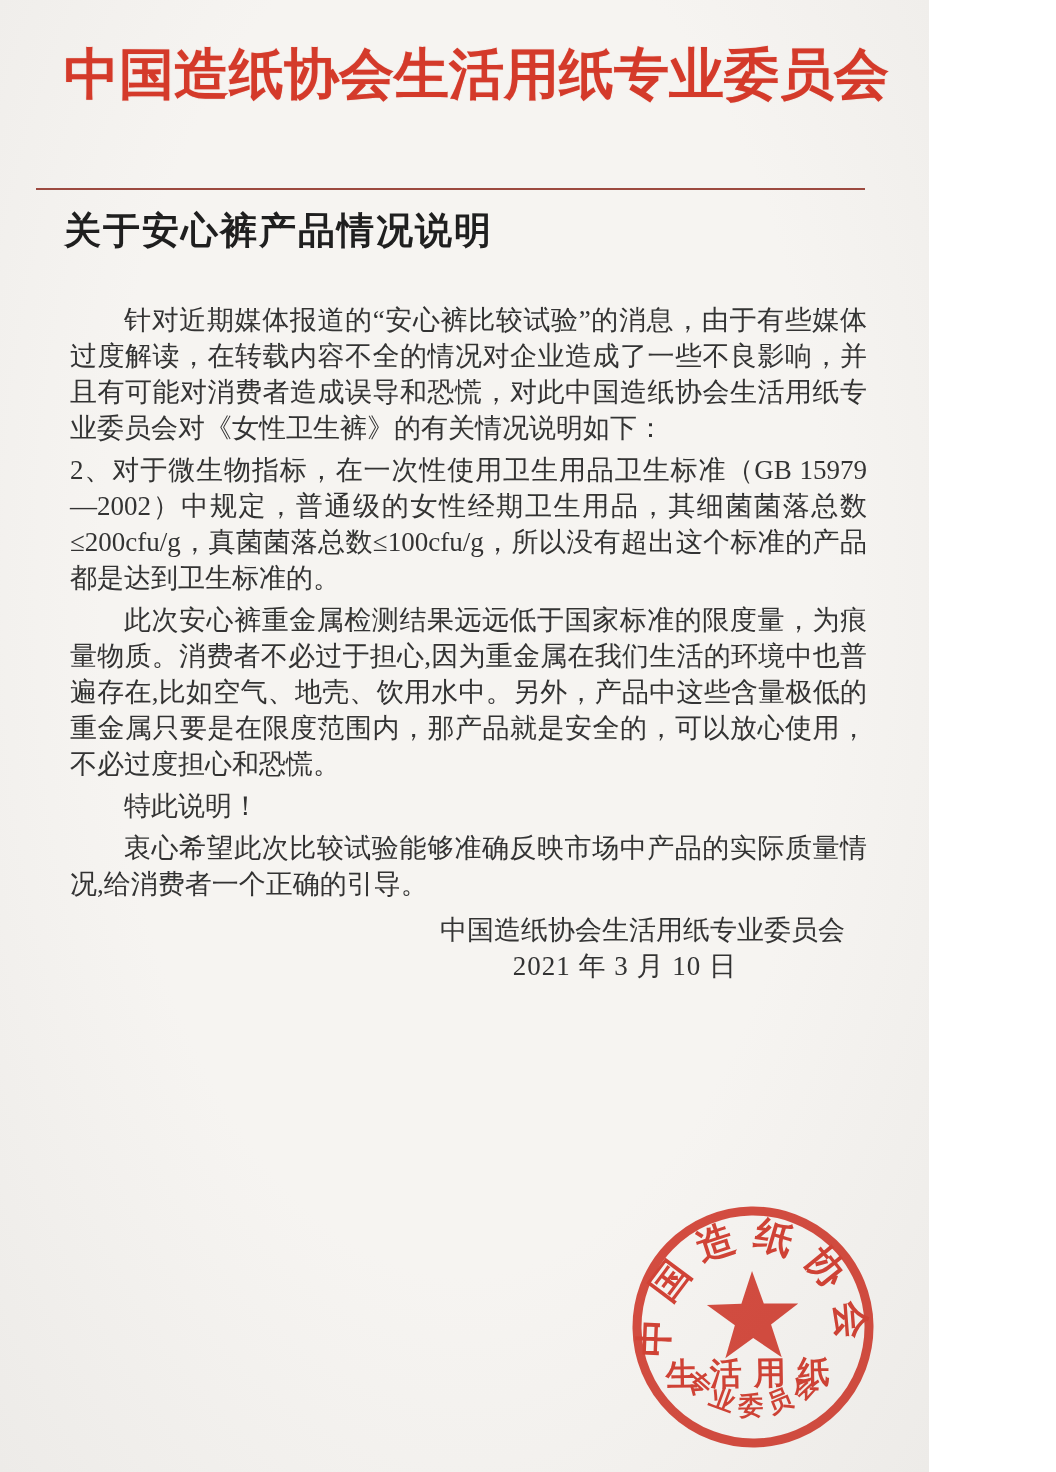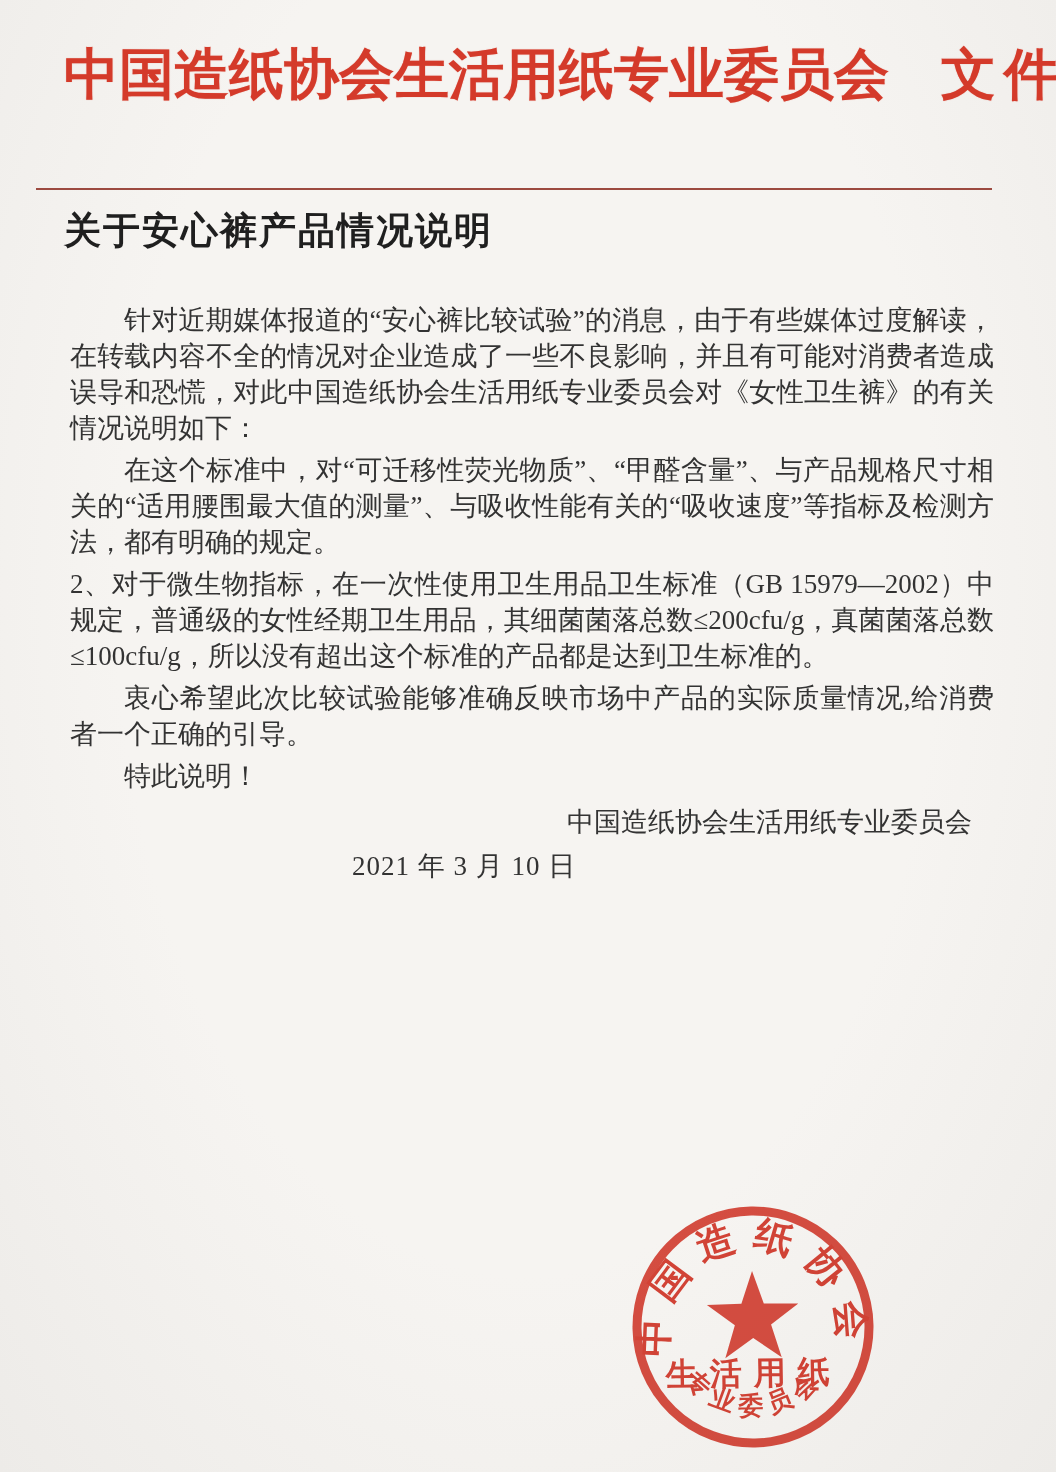--- a/index.html
+++ b/index.html
@@ -1,18 +1,18 @@
 <!DOCTYPE html>
 <html><head>
 <meta charset="utf-8">
 <style>
   html,body{margin:0;padding:0;}
   body{width:1056px;height:1472px;overflow:hidden;
        font-family:"Liberation Serif","DejaVu Serif",serif;}
-  .page{position:relative;width:1056px;height:1472px;
+  .page{position:relative;width:929px;height:1472px;
         background:radial-gradient(ellipse at 50% 40%, #f6f4f1 55%, #edebe8 100%);
         color:#313131;overflow:hidden;}
   .doc{position:relative;padding:26px 56px 0 64px;}
 
   .masthead{display:flex;align-items:baseline;justify-content:flex-start;
             padding:12px 0 0 0;white-space:nowrap;}
   .masthead .org{font-size:55px;font-weight:bold;color:#d43a2a;
                  letter-spacing:0px;text-shadow:0 0 1px rgba(212,58,42,.45);}
   .masthead .doctype{font-size:55px;font-weight:bold;color:#d43a2a;
                      margin-left:52px;letter-spacing:8px;
@@ -26,21 +26,21 @@
 
   .body-block{margin-top:46px;font-size:27px;line-height:36px;
               text-align:justify;color:#333;}
   .body-block p{margin:6px;}
   .ind{text-indent:2em;}
   .mt8{margin-top:8px;} .mt16{margin-top:16px;} .mt24{margin-top:24px;}
   .mt30{margin-top:30px;} .mt36{margin-top:36px;}
 
   .sig-block{margin-top:10px;font-size:27px;line-height:36px;color:#333;}
   .sig-org{text-align:right;padding-right:28px;}
-  .sig-date{text-align:center;padding-right:136px;margin-top:8px;letter-spacing:1px;}
+  .sig-date{text-align:right;padding-right:136px;margin-top:0;letter-spacing:1px;}
 
   .seal{position:absolute;left:625px;top:1199px;width:256px;height:256px;
         mix-blend-mode:multiply;opacity:.93;transform:rotate(-1deg);}
   .seal svg{display:block;}
 </style>
 </head>
 <body>
 
 <div class="page">
   <div class="doc">
@@ -49,24 +49,24 @@
       <span class="org">中国造纸协会生活用纸专业委员会</span>
       <span class="doctype">文件</span>
     </div>
 
     <div class="rule"></div>
 
     <div class="title">关于安心裤产品情况说明</div>
 
     <div class="body-block">
       <p class="ind">针对近期媒体报道的“安心裤比较试验”的消息，由于有些媒体过度解读，在转载内容不全的情况对企业造成了一些不良影响，并且有可能对消费者造成误导和恐慌，对此中国造纸协会生活用纸专业委员会对《女性卫生裤》的有关情况说明如下：</p>
-      <p class="ind mt8">在这个标准中，对“可迁移性荧光物质”、“甲醛含量”、与产品规格尺寸相关的“适用腰围最大值的测量”、与吸收性能有关的“吸收速度”等指标及检测方法，都有明确的规定。</p>
       <p class="mt24">2、对于微生物指标，在一次性使用卫生用品卫生标准（GB 15979—2002）中规定，普通级的女性经期卫生用品，其细菌菌落总数≤200cfu/g，真菌菌落总数≤100cfu/g，所以没有超出这个标准的产品都是达到卫生标准的。</p>
+      <p class="ind mt8">此次安心裤重金属检测结果远远低于国家标准的限度量，为痕量物质。消费者不必过于担心,因为重金属在我们生活的环境中也普遍存在,比如空气、地壳、饮用水中。另外，产品中这些含量极低的重金属只要是在限度范围内，那产品就是安全的，可以放心使用，不必过度担心和恐慌。</p>
+      <p class="ind mt36">特此说明！</p>
       <p class="ind mt30">衷心希望此次比较试验能够准确反映市场中产品的实际质量情况,给消费者一个正确的引导。</p>
-      <p class="ind mt36">特此说明！</p>
     </div>
 
     <div class="sig-block">
       <div class="sig-org">中国造纸协会生活用纸专业委员会</div>
       <div class="sig-date">2021 年 3 月 10 日</div>
     </div>
   </div>
 
   <div class="seal">
     <svg width="256" height="256" viewBox="0 0 256 256" xmlns="http://www.w3.org/2000/svg" aria-hidden="true">

